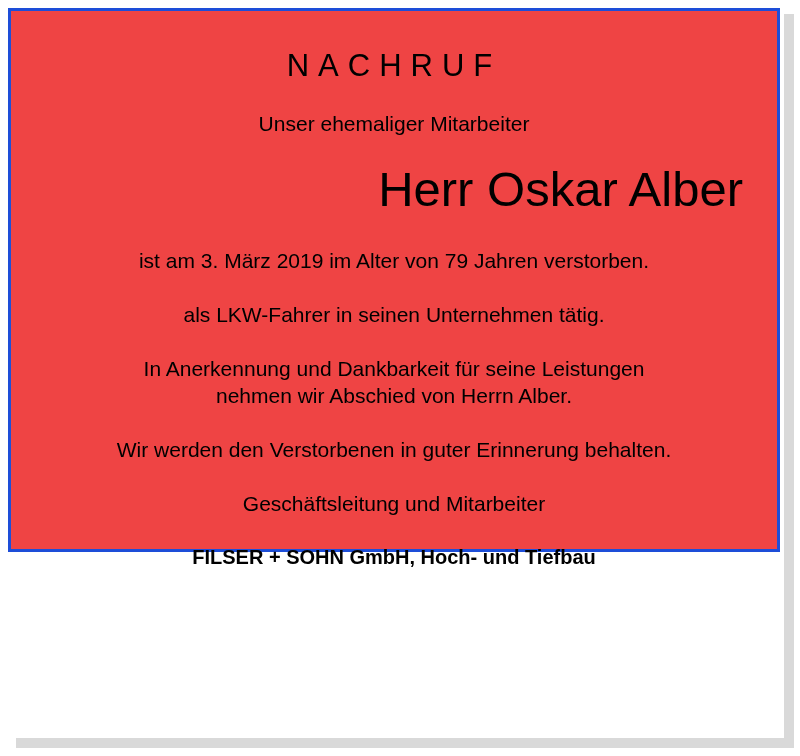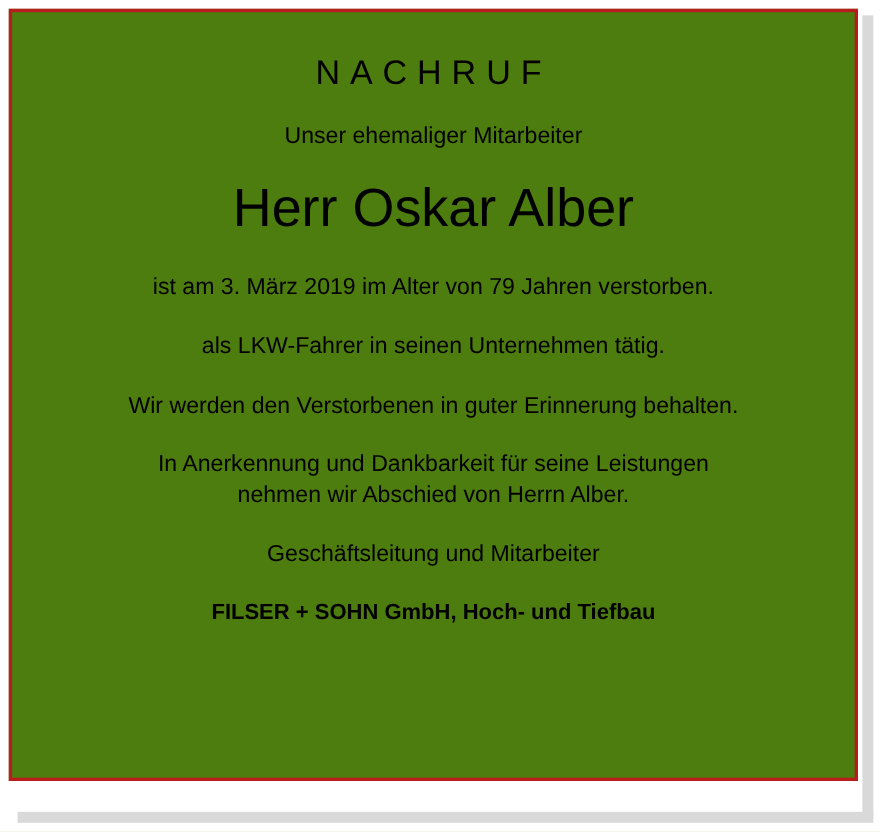--- a/index.html
+++ b/index.html
@@ -20,23 +20,23 @@
     height: 756px;
     background: #ffffff;
     box-sizing: border-box;
   }
   
   .notice-frame {
     position: absolute;
     left: 8px;
     top: 8px;
     width: 772px;
-    height: 702px;
-    border: 3px solid #b91c1c;
-    background: #4d7c0f;
+    height: 544px;
+    border: 3px solid #1d4ed8;
+    background: #ef4444;
     box-sizing: border-box;
   }
   
   .shadow-right {
     position: absolute;
     left: 784px;
     top: 14px;
     width: 10px;
     height: 728px;
     background: #d9d9d9;
@@ -72,20 +72,21 @@
     font-weight: 400;
     margin-bottom: 26px;
     line-height: 1.25;
   }
   .name {
     font-size: 49px;
     font-weight: 400;
     line-height: 1.1;
     margin-top: 11px;
     margin-bottom: 30px;
+    text-align: right;
   }
   .line {
     font-size: 21px;
     font-weight: 400;
     line-height: 1.32;
     margin: 0;
   }
   .para {
     margin-bottom: 26px;
   }
@@ -122,26 +123,26 @@
 
       <div class="para">
         <p class="line">ist am 3. März 2019 im Alter von 79 Jahren verstorben.</p>
       </div>
 
       <div class="para">
         <p class="line">als LKW-Fahrer in seinen Unternehmen tätig.</p>
       </div>
 
       <div class="para">
-        <p class="line">Wir werden den Verstorbenen in guter Erinnerung behalten.</p>
+        <p class="line">In Anerkennung und Dankbarkeit für seine Leistungen</p>
+        <p class="line">nehmen wir Abschied von Herrn Alber.</p>
       </div>
 
       <div class="para">
-        <p class="line">In Anerkennung und Dankbarkeit für seine Leistungen</p>
-        <p class="line">nehmen wir Abschied von Herrn Alber.</p>
+        <p class="line">Wir werden den Verstorbenen in guter Erinnerung behalten.</p>
       </div>
 
 
       <div class="para">
         <p class="line">Geschäftsleitung und Mitarbeiter</p>
       </div>
 
       <div class="company">
         <div>FILSER + SOHN GmbH, Hoch- und Tiefbau</div>
       </div>

